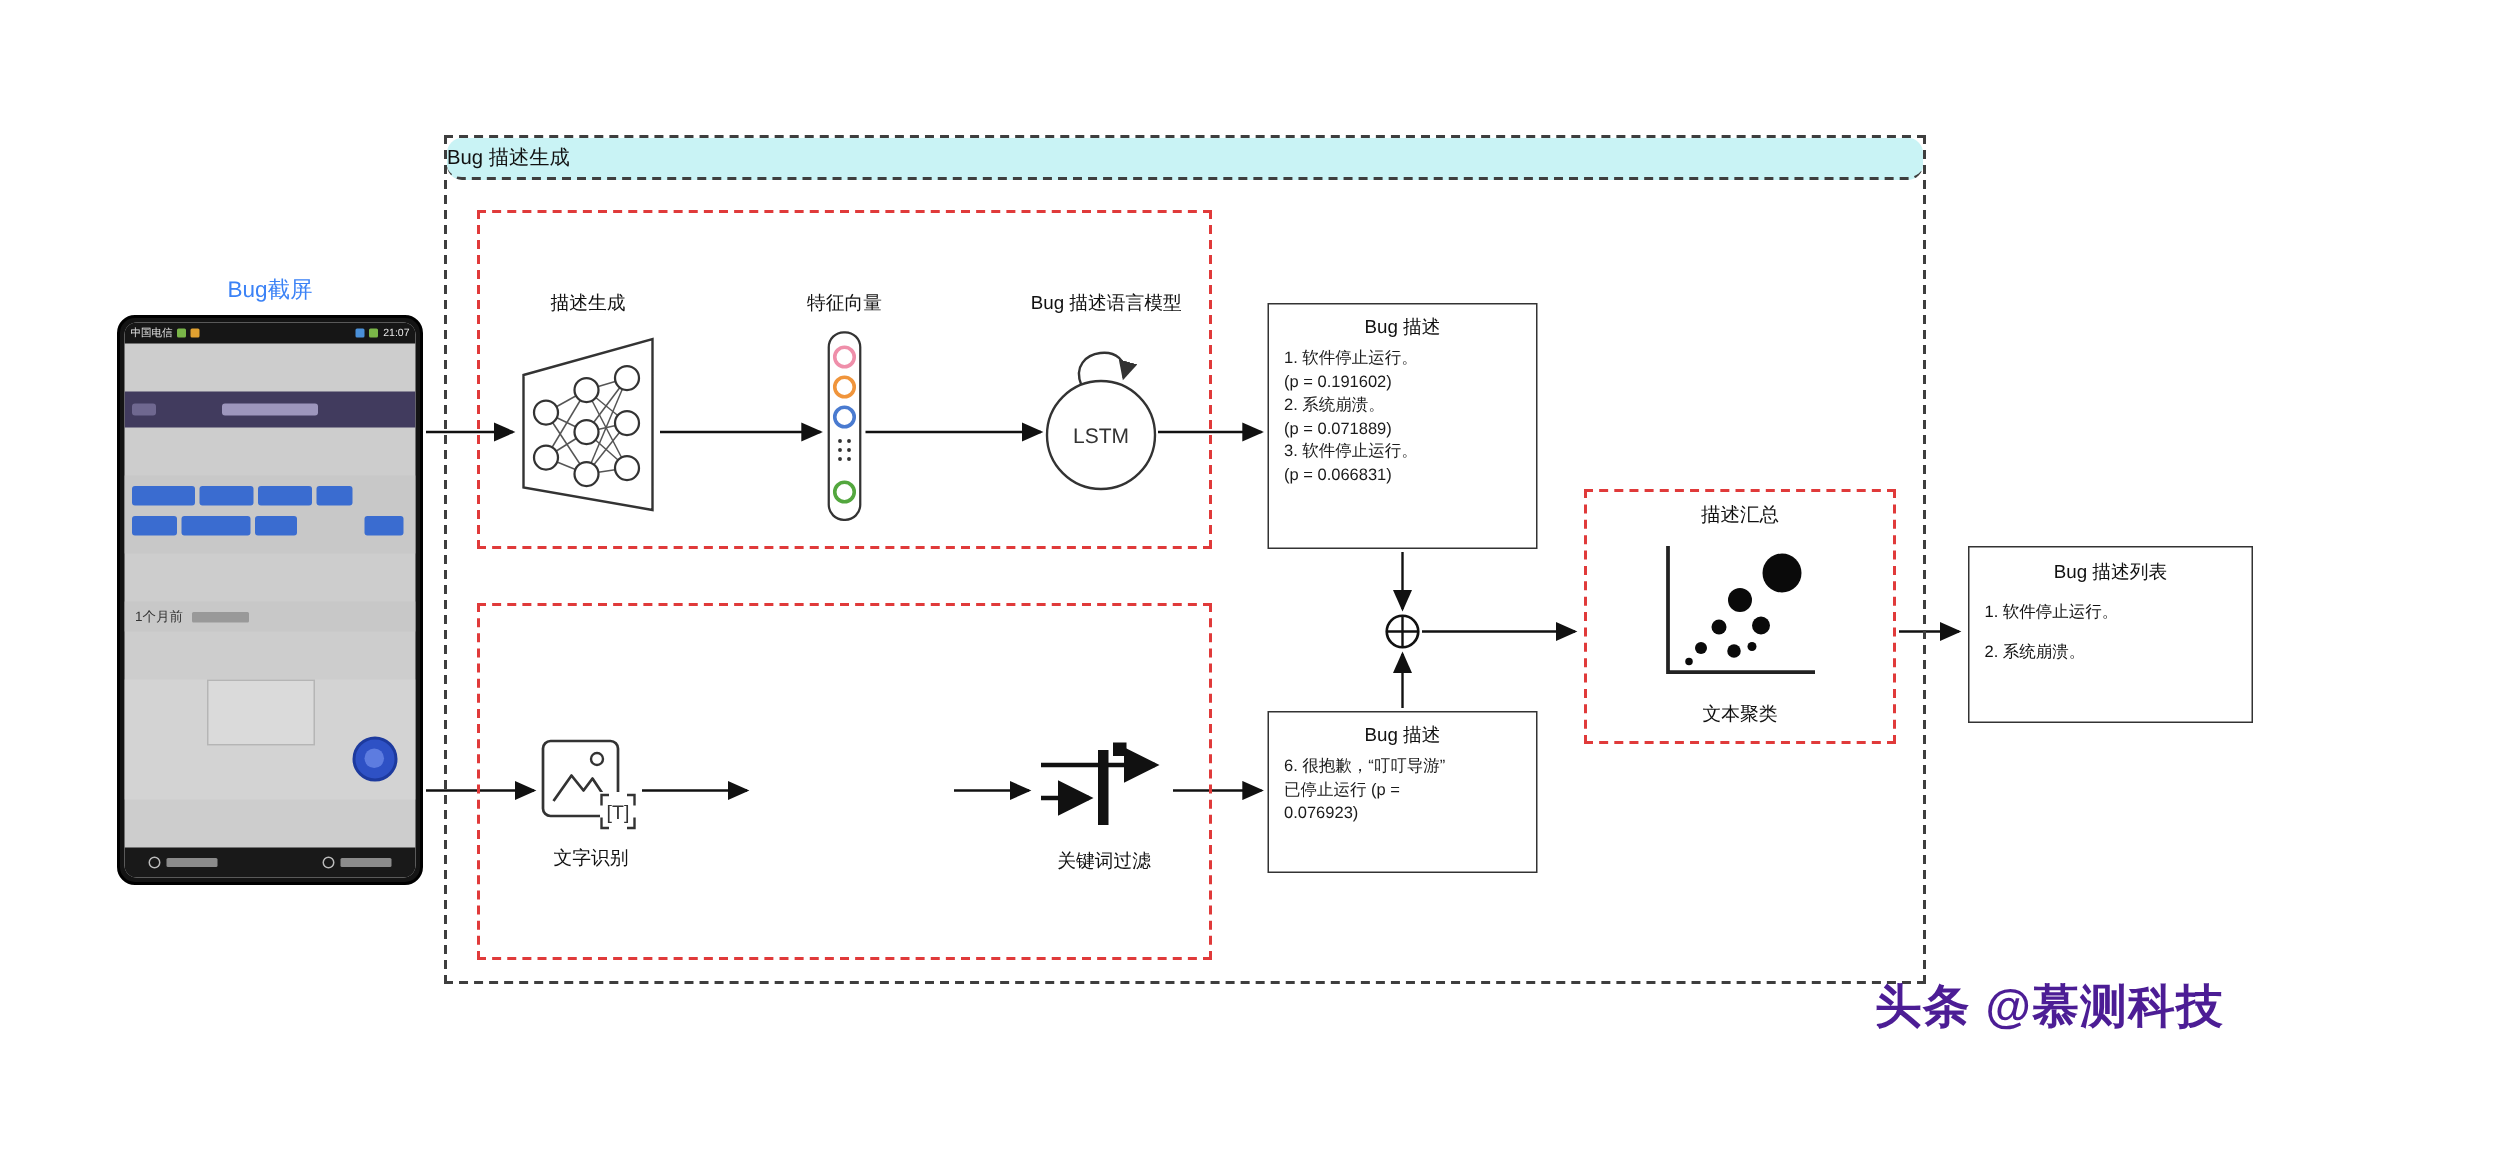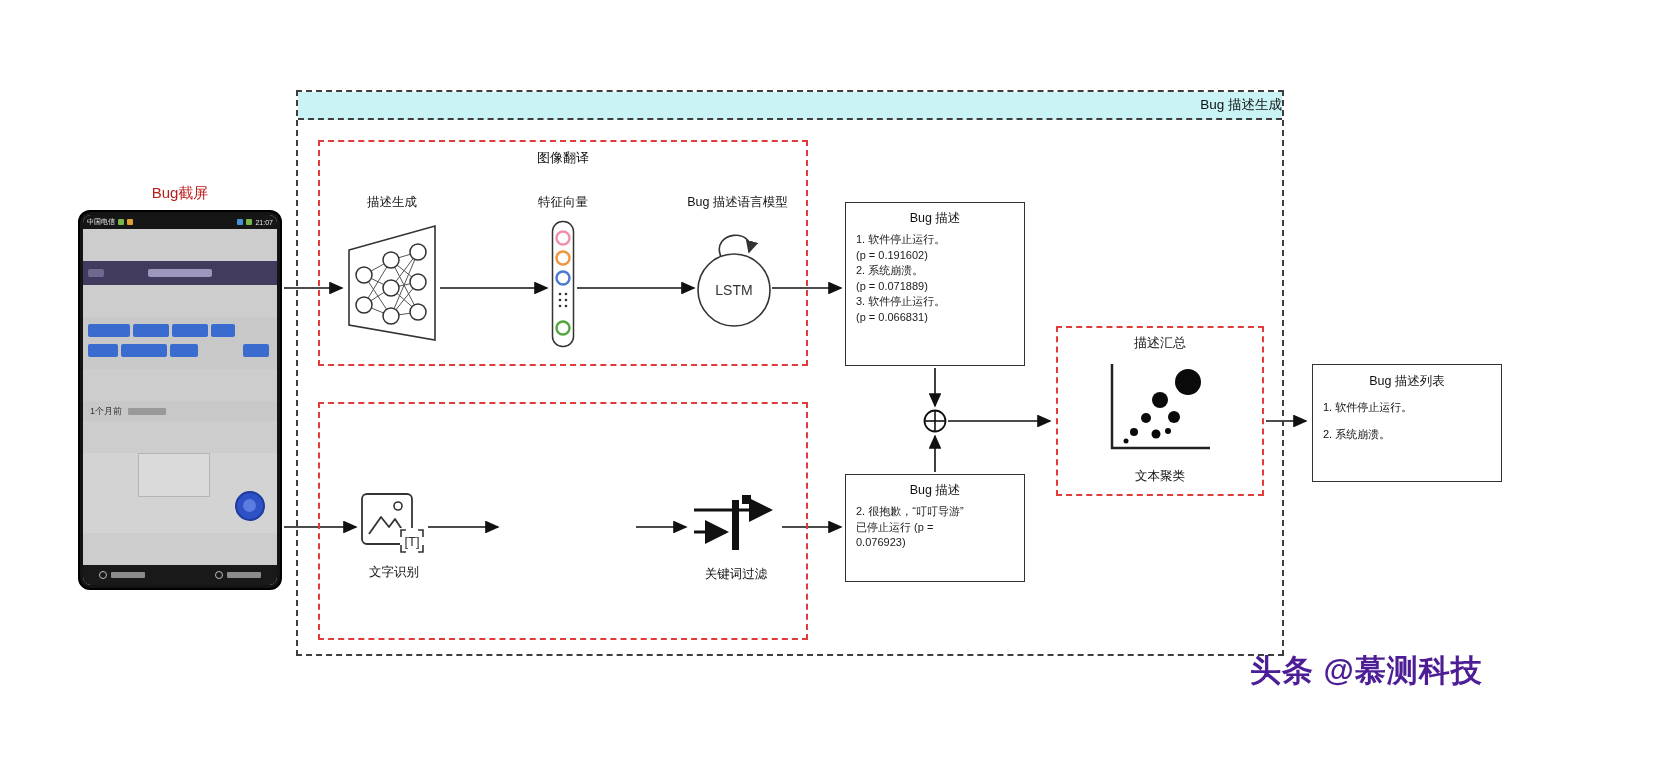--- a/index.html
+++ b/index.html
@@ -1,21 +1,21 @@
 <!DOCTYPE html>
 <html><head>
 <meta charset="utf-8">
 <style>
   html,body { margin:0; padding:0; background:#fff; }
   #canvas { position:relative; width:1664px; height:772px; background:#ffffff; overflow:hidden;
             font-family:"Liberation Sans", sans-serif; color:#111; }
   .abs { position:absolute; }
 
   
-  #phone-label { left:80px; top:184px; width:200px; text-align:center; font-size:15px; color:#b91c1c; }
+  #phone-label { left:80px; top:184px; width:200px; text-align:center; font-size:15px; color:#3b82f6; }
   #phone { left:78px; top:210px; width:204px; height:380px; background:#141414; border:2px solid #000;
            border-radius:12px; padding:3px; box-sizing:border-box; }
   #screen { position:relative; width:100%; height:100%; border-radius:8px; overflow:hidden;
             background:#cdcdcd; display:flex; flex-direction:column;gap:32px; }
   .statusbar { height:14px; background:#161616; display:flex; align-items:center;
                justify-content:space-between; padding:0 4px; color:#e8e8e8; font-size:7px; flex:none; }
   .sb-group { display:flex; align-items:center; gap:3px; }
   .sb-chip { width:6px; height:6px; border-radius:1px; }
   .chip-green { background:#7ab648; } .chip-orange { background:#e0a030; } .chip-blue { background:#4a90d9; }
   .appheader { height:24px; background:#413b5e; position:relative; flex:none; }
@@ -43,22 +43,22 @@
                 border-radius:50%; background:#5d7ce0; }
   .bottombar { height:20px; background:#191919; display:flex; align-items:center;
                justify-content:space-between; padding:0 16px; flex:none; }
   .bb-item { display:flex; align-items:center; gap:4px; }
   .bb-dot { width:8px; height:8px; border-radius:50%; border:1px solid #bbb; box-sizing:border-box; }
   .bb-text { width:34px; height:6px; background:#8b8b8b; border-radius:1px; }
 
   
   #main-box { left:296px; top:90px; width:988px; height:566px; border:2px dashed #3e3e3e; box-sizing:border-box; }
   #banner { left:298px; top:92px; width:984px; height:28px; background:#c9f3f5;
-            border-bottom:2px dashed #3e3e3e; box-sizing:border-box; text-align:right;
-            line-height:25px; font-size:13.5px; }
+            border-bottom:2px dashed #3e3e3e; box-sizing:border-box; text-align:left;
+            line-height:25px; font-size:13.5px;border-radius:10px; }
 
   .red-module { border:2px dashed #e03a3a; box-sizing:border-box; }
   #module-image { left:318px; top:140px; width:490px; height:226px; }
   #module-text  { left:318px; top:402px; width:490px; height:238px; }
   #module-agg   { left:1056px; top:326px; width:208px; height:170px; }
 
   .module-title { text-align:center; font-size:13px; }
   #module-image-title { left:318px; top:149px; width:490px; }
   #module-text-title  { left:318px; top:412px; width:490px; }
   #module-agg-title   { left:1056px; top:334px; width:208px; }
@@ -171,21 +171,20 @@
       </div>
     </div>
   </div>
 
   <div id="main-box" class="abs"></div>
   <div id="banner" class="abs">
     <span>Bug 描述生成</span>
   </div>
 
   <div id="module-image" class="abs red-module"></div>
-  <div id="module-image-title" class="abs module-title">图像翻译</div>
 
   <div id="label-encoder" class="abs icon-label">描述生成</div>
   <svg id="icon-encoder" class="abs" width="92" height="126" viewBox="0 0 92 126">
     <polygon points="3,30 89,6 89,120 3,105" fill="#fff" stroke="#333" stroke-width="1.6"></polygon>
     <g stroke="#555" stroke-width="1">
       <line x1="18" y1="55" x2="45" y2="40"></line>
         <line x1="18" y1="55" x2="45" y2="68"></line>
         <line x1="18" y1="55" x2="45" y2="96"></line>
       <line x1="18" y1="85" x2="45" y2="40"></line>
         <line x1="18" y1="85" x2="45" y2="68"></line>
@@ -272,21 +271,21 @@
     <div class="box-line">1. 软件停止运行。</div>
     <div class="box-line">(p = 0.191602)</div>
     <div class="box-line">2. 系统崩溃。</div>
     <div class="box-line">(p = 0.071889)</div>
     <div class="box-line">3. 软件停止运行。</div>
     <div class="box-line">(p = 0.066831)</div>
   </div>
 
   <div id="bugdesc2" class="abs io-box">
     <div class="box-title">Bug 描述</div>
-    <div class="box-line">2. 很抱歉，“叮叮导游”</div>
+    <div class="box-line">6. 很抱歉，“叮叮导游”</div>
     <div class="box-line">已停止运行 (p =</div>
     <div class="box-line">0.076923)</div>
   </div>
 
   <svg id="merge-icon" class="abs" width="28" height="28" viewBox="0 0 28 28">
     <circle cx="14" cy="14" r="10.5" fill="#fff" stroke="#111" stroke-width="1.8"></circle>
     <line x1="3.5" y1="14" x2="24.5" y2="14" stroke="#111" stroke-width="1.6"></line>
     <line x1="14" y1="3.5" x2="14" y2="24.5" stroke="#111" stroke-width="1.6"></line>
   </svg>
 

